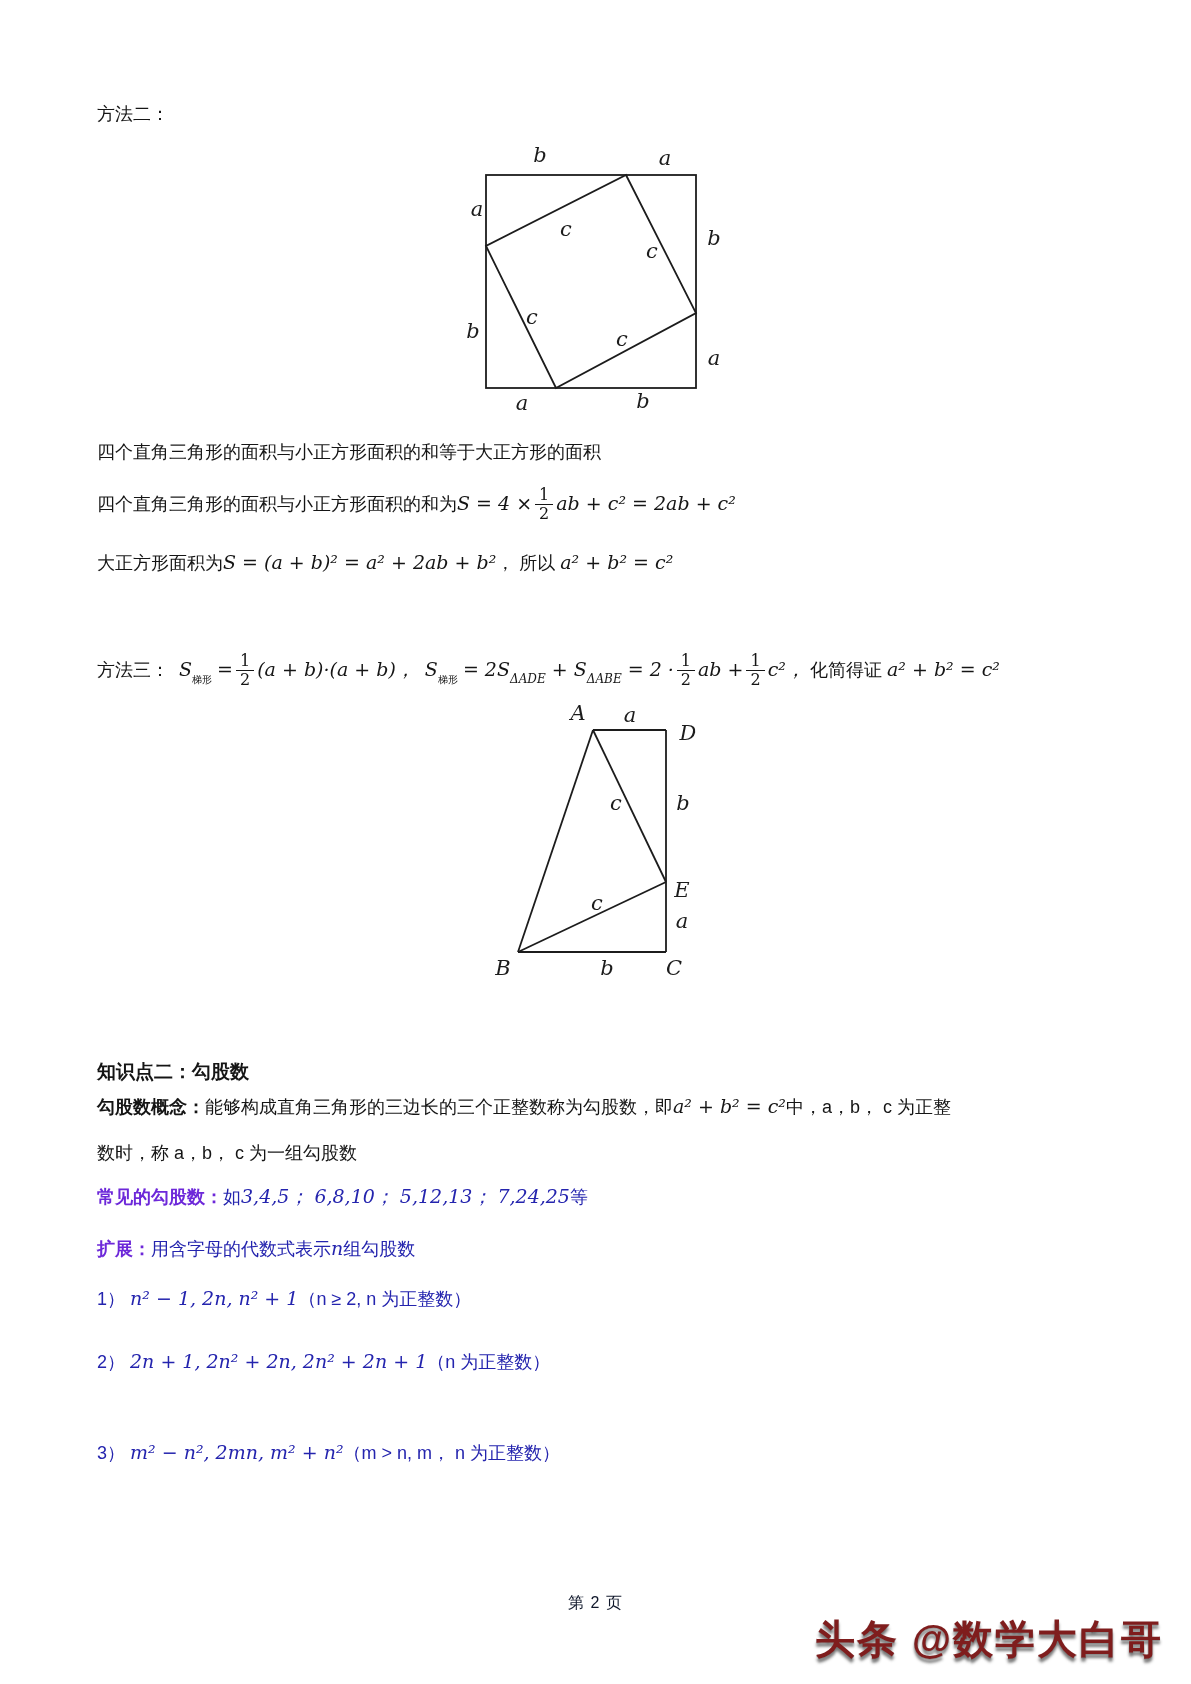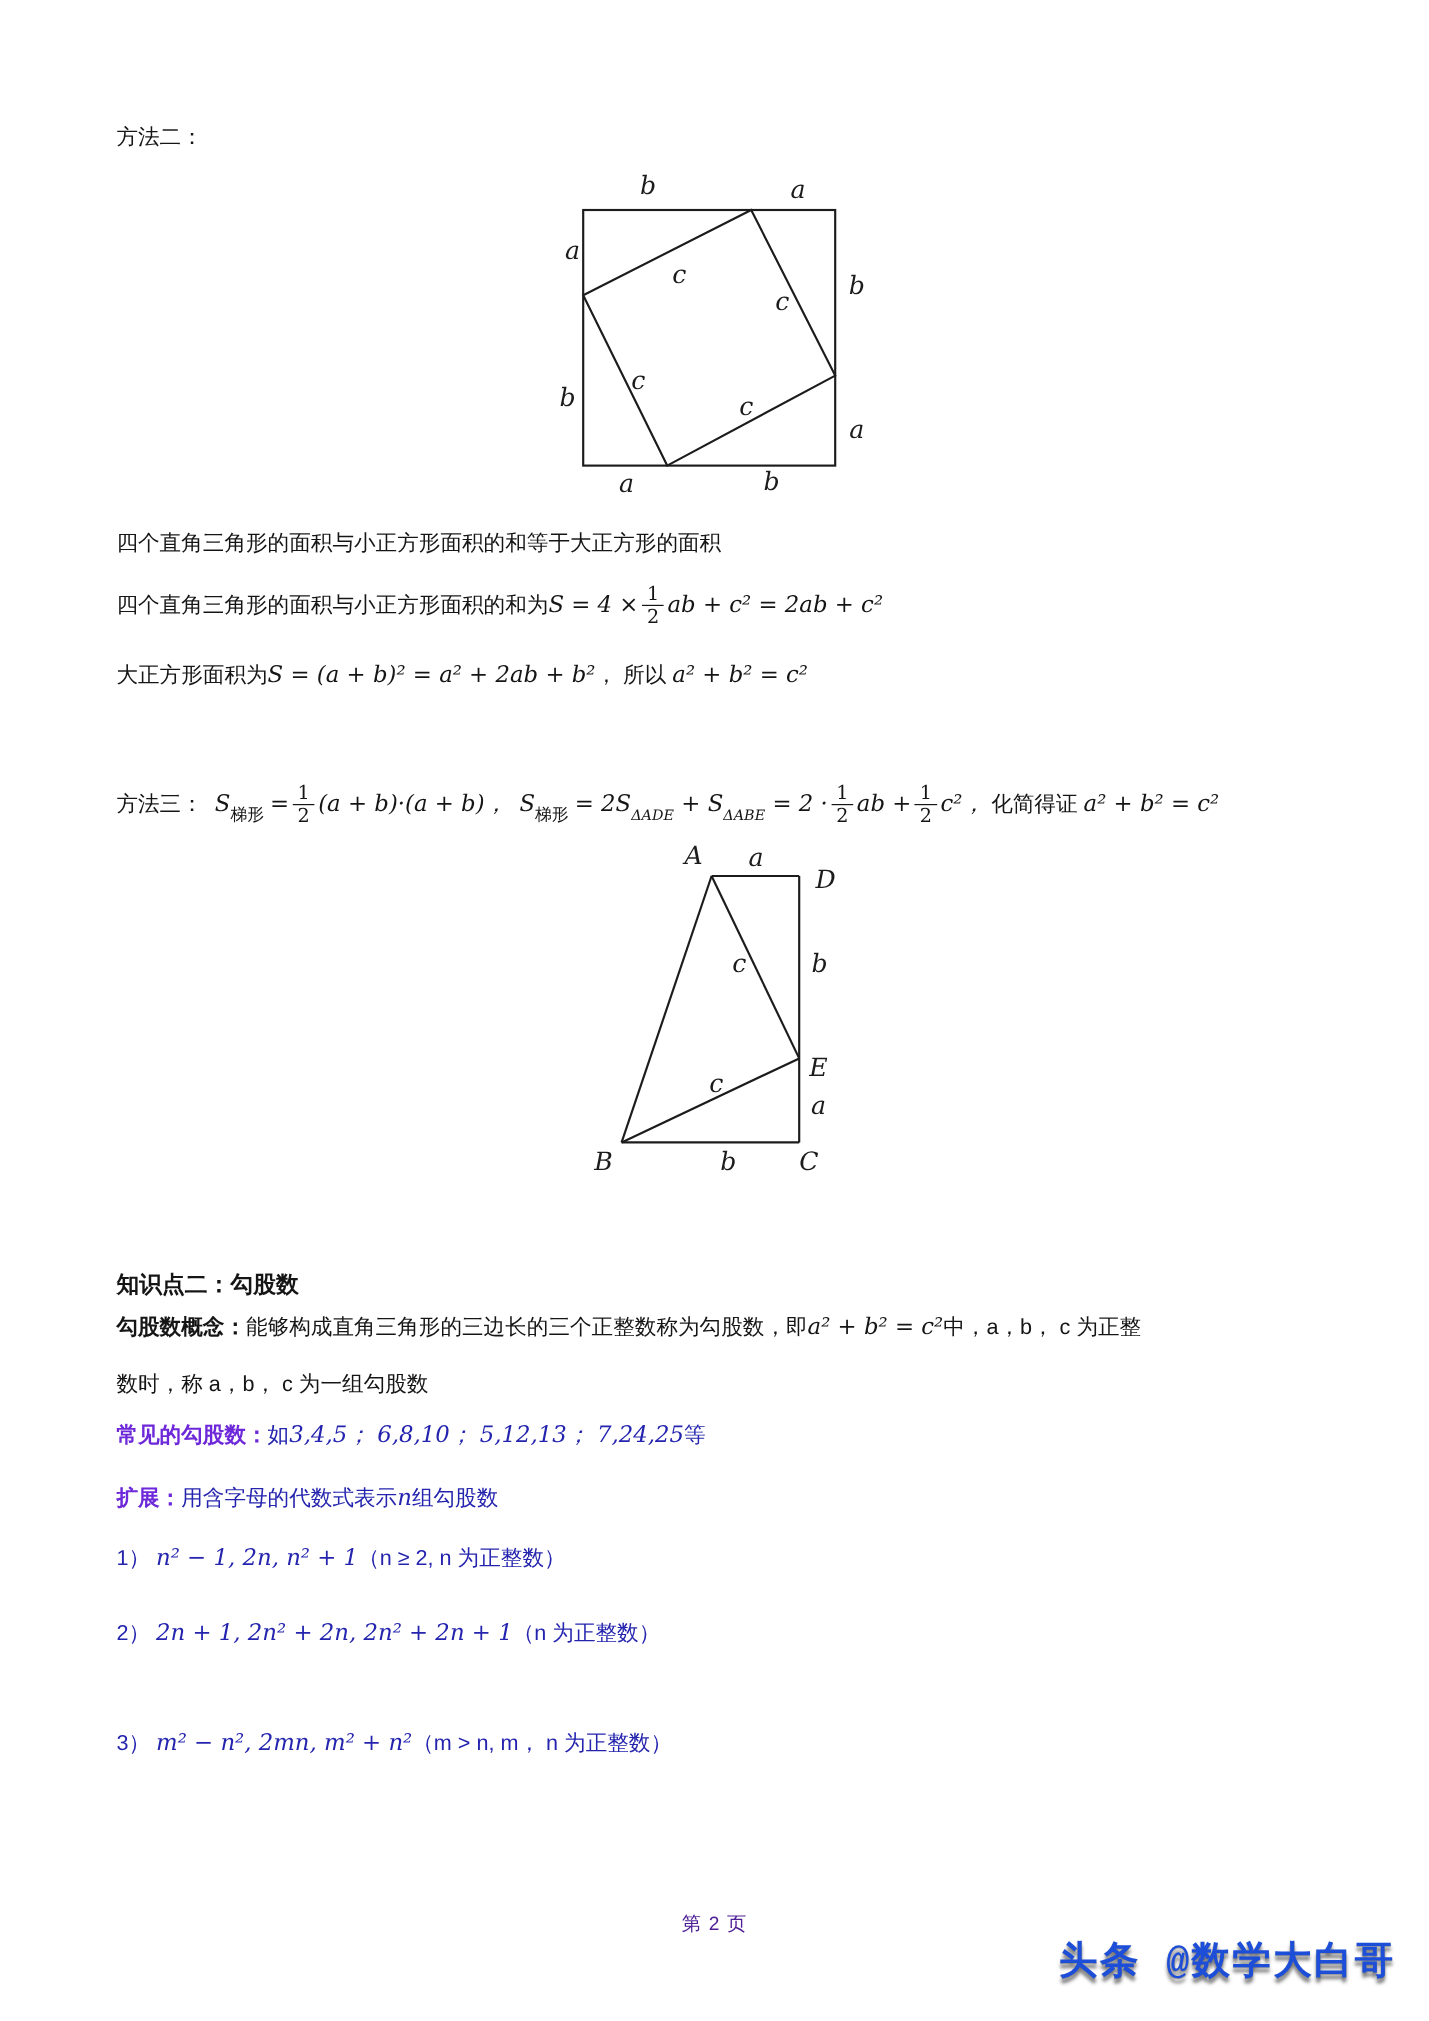--- a/index.html
+++ b/index.html
@@ -26,38 +26,37 @@
   .blue-label{color:#6d28d9;font-weight:bold;}
   .red-label{color:#d42418;font-weight:bold;}
   .frac{
     display:inline-flex;flex-direction:column;align-items:center;
     vertical-align:middle;
     font-family:"DejaVu Serif",serif;font-style:normal;
     font-size:16px;line-height:1.15;margin:0 3px;
   }
   .frac .num{display:block;border-bottom:1.6px solid currentColor;padding:0 4px;}
   .frac .den{display:block;}
-  .ssub{font-size:14px;font-style:normal;vertical-align:-7px;letter-spacing:0;}
+  .ssub{font-size:10px;font-style:normal;vertical-align:-7px;letter-spacing:0;}
   .msub{font-size:12px;font-style:italic;vertical-align:-7px;}
   .fig{position:absolute;}
   .fig line,.fig rect,.fig polygon{stroke:#1c1c1c;stroke-width:1.8;fill:none;}
   .fig text{
     font-family:"DejaVu Serif",serif;font-style:italic;
     font-size:21px;fill:#1c1c1c;stroke:none;
   }
   .footer{
     position:absolute;left:0;top:1593px;width:100%;
-    text-align:center;font-size:16px;color:#4c1d95;letter-spacing:1px;
+    text-align:center;font-size:16px;color:#0f172a;letter-spacing:1px;
   }
   .watermark{
     position:absolute;right:28px;top:1612px;
-    font-size:32px;font-weight:bold;color:#1d4ed8;
+    font-size:40px;font-weight:bold;color:#7f1d1d;
     letter-spacing:2px;
     text-shadow:0 4px 3px rgba(105,105,105,0.9),0 1px 1px rgba(90,90,90,0.55);
-    font-family:Liberation Mono, monospace;
   }
 </style>
 </head>
 <body>
 
 <div class="page">
 
   <div class="line" style="top:100px">
     <span>方法二：</span>
   </div>

